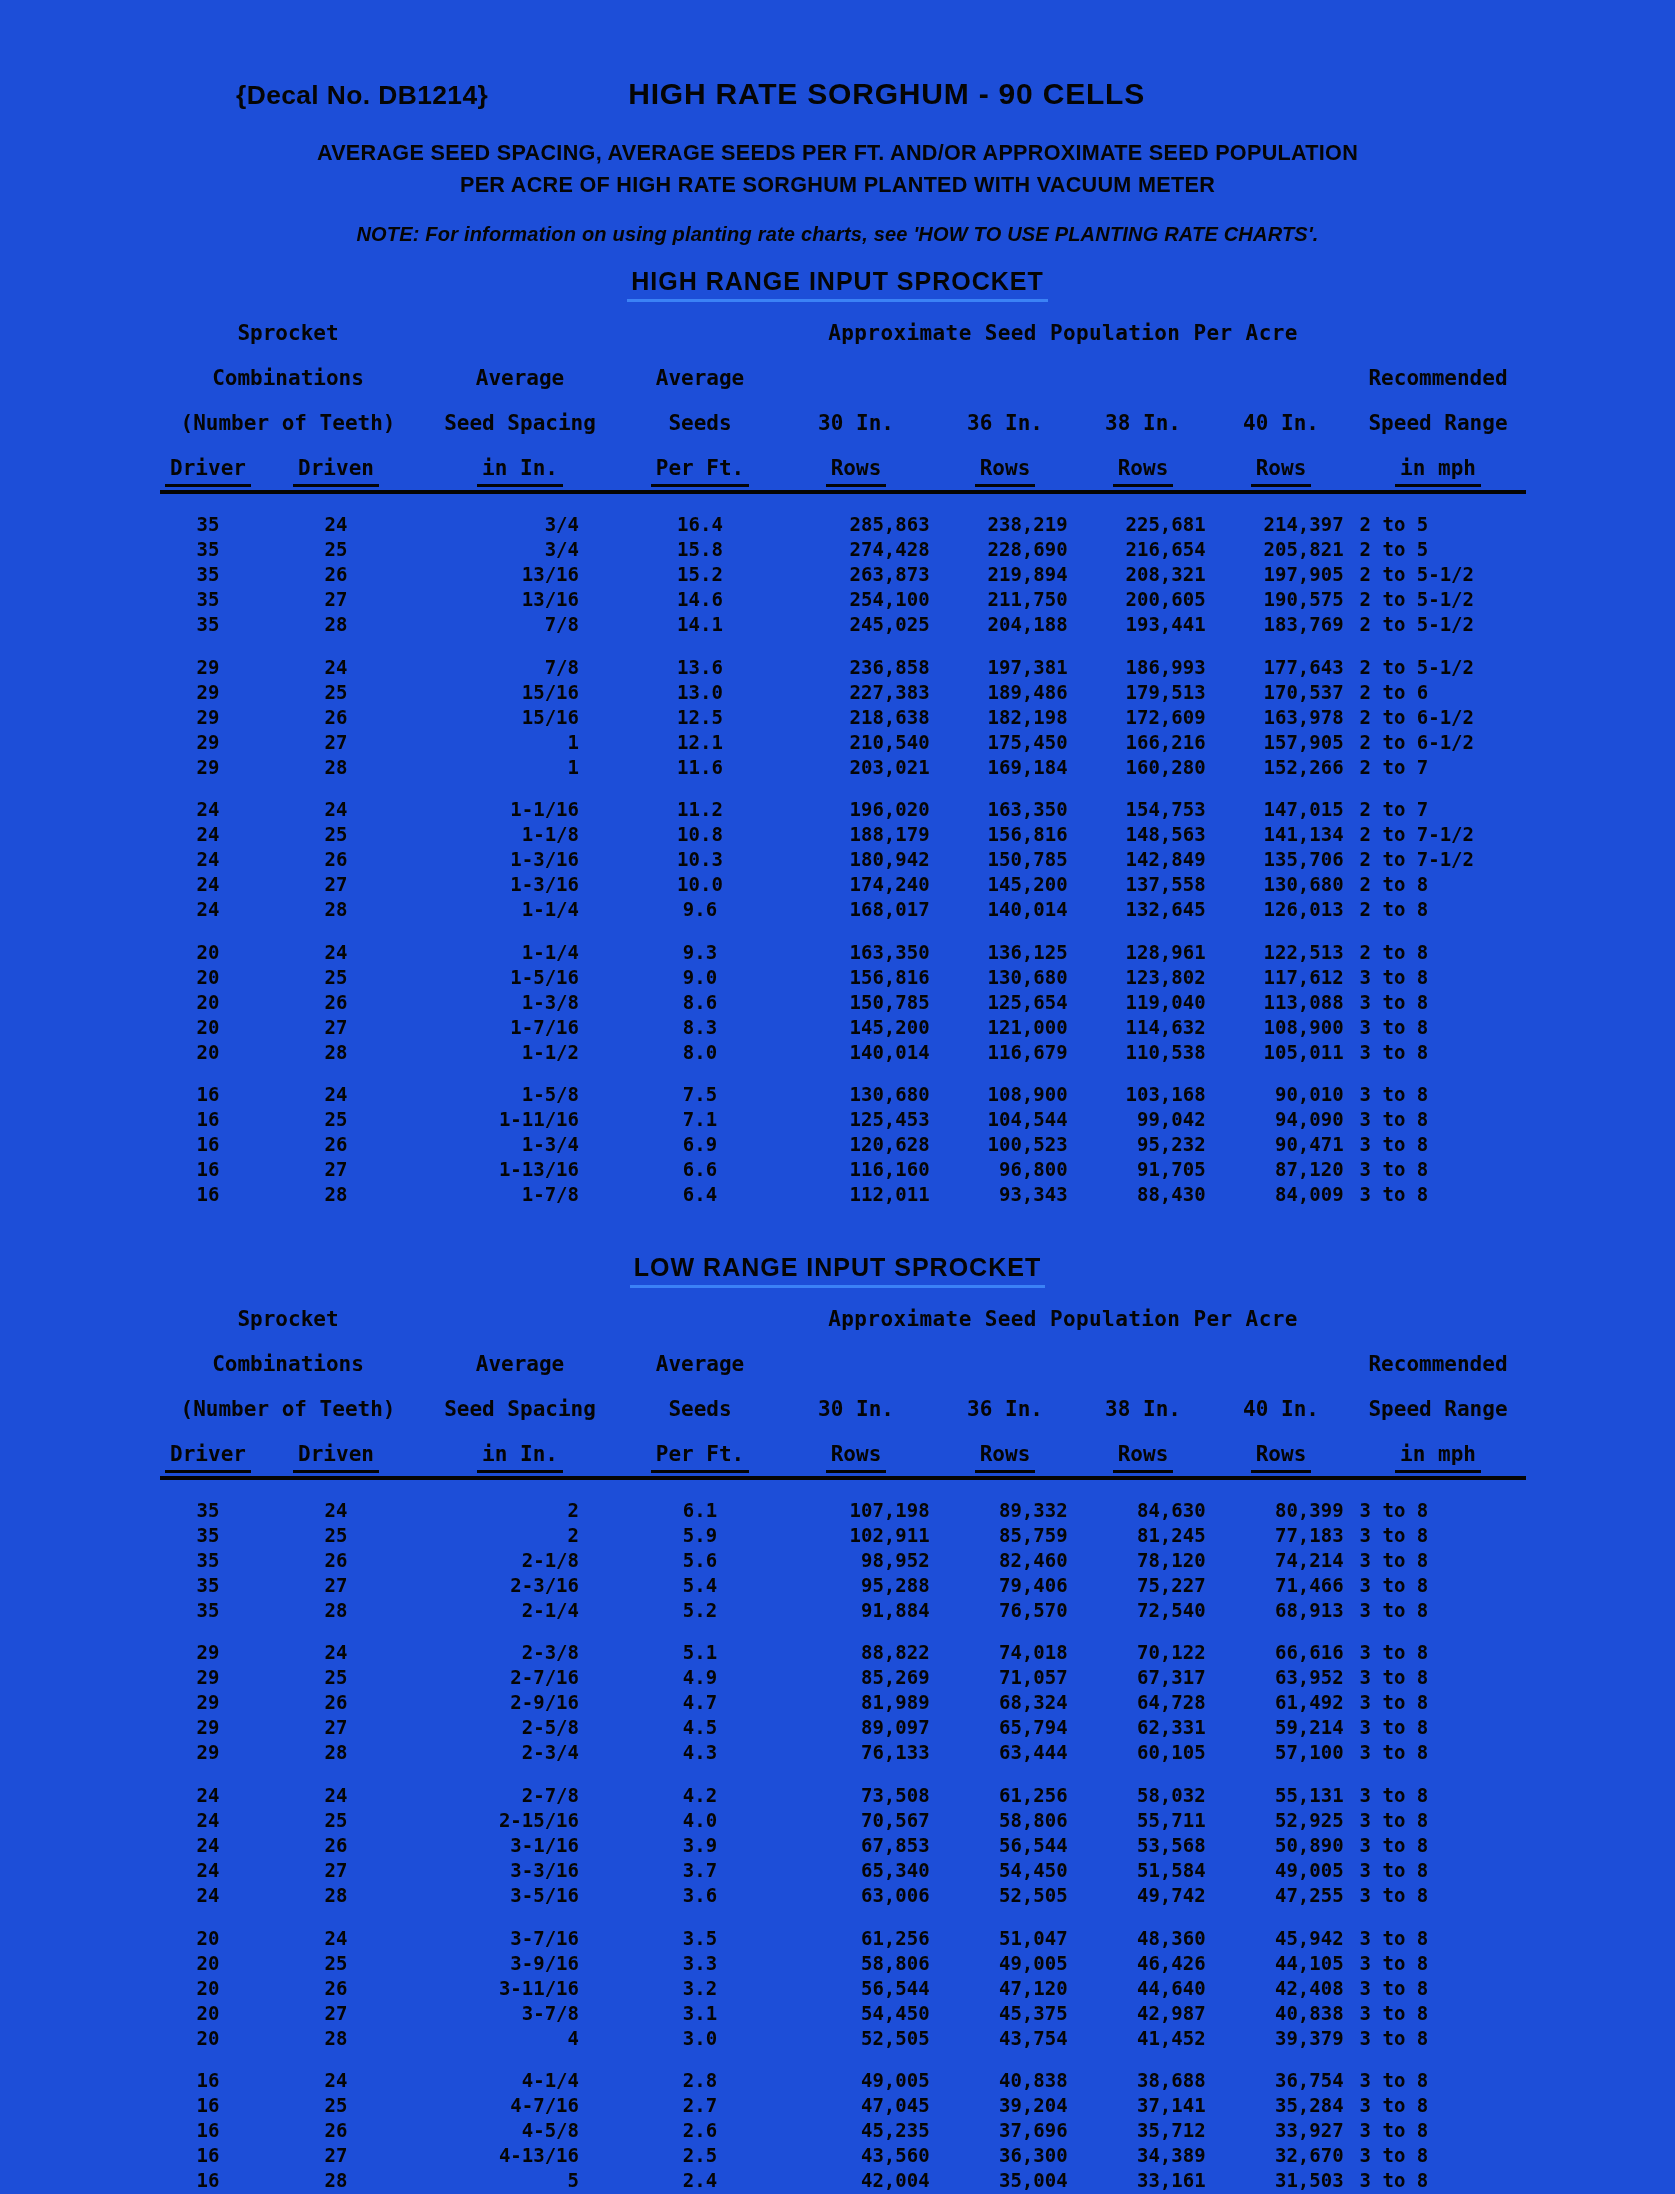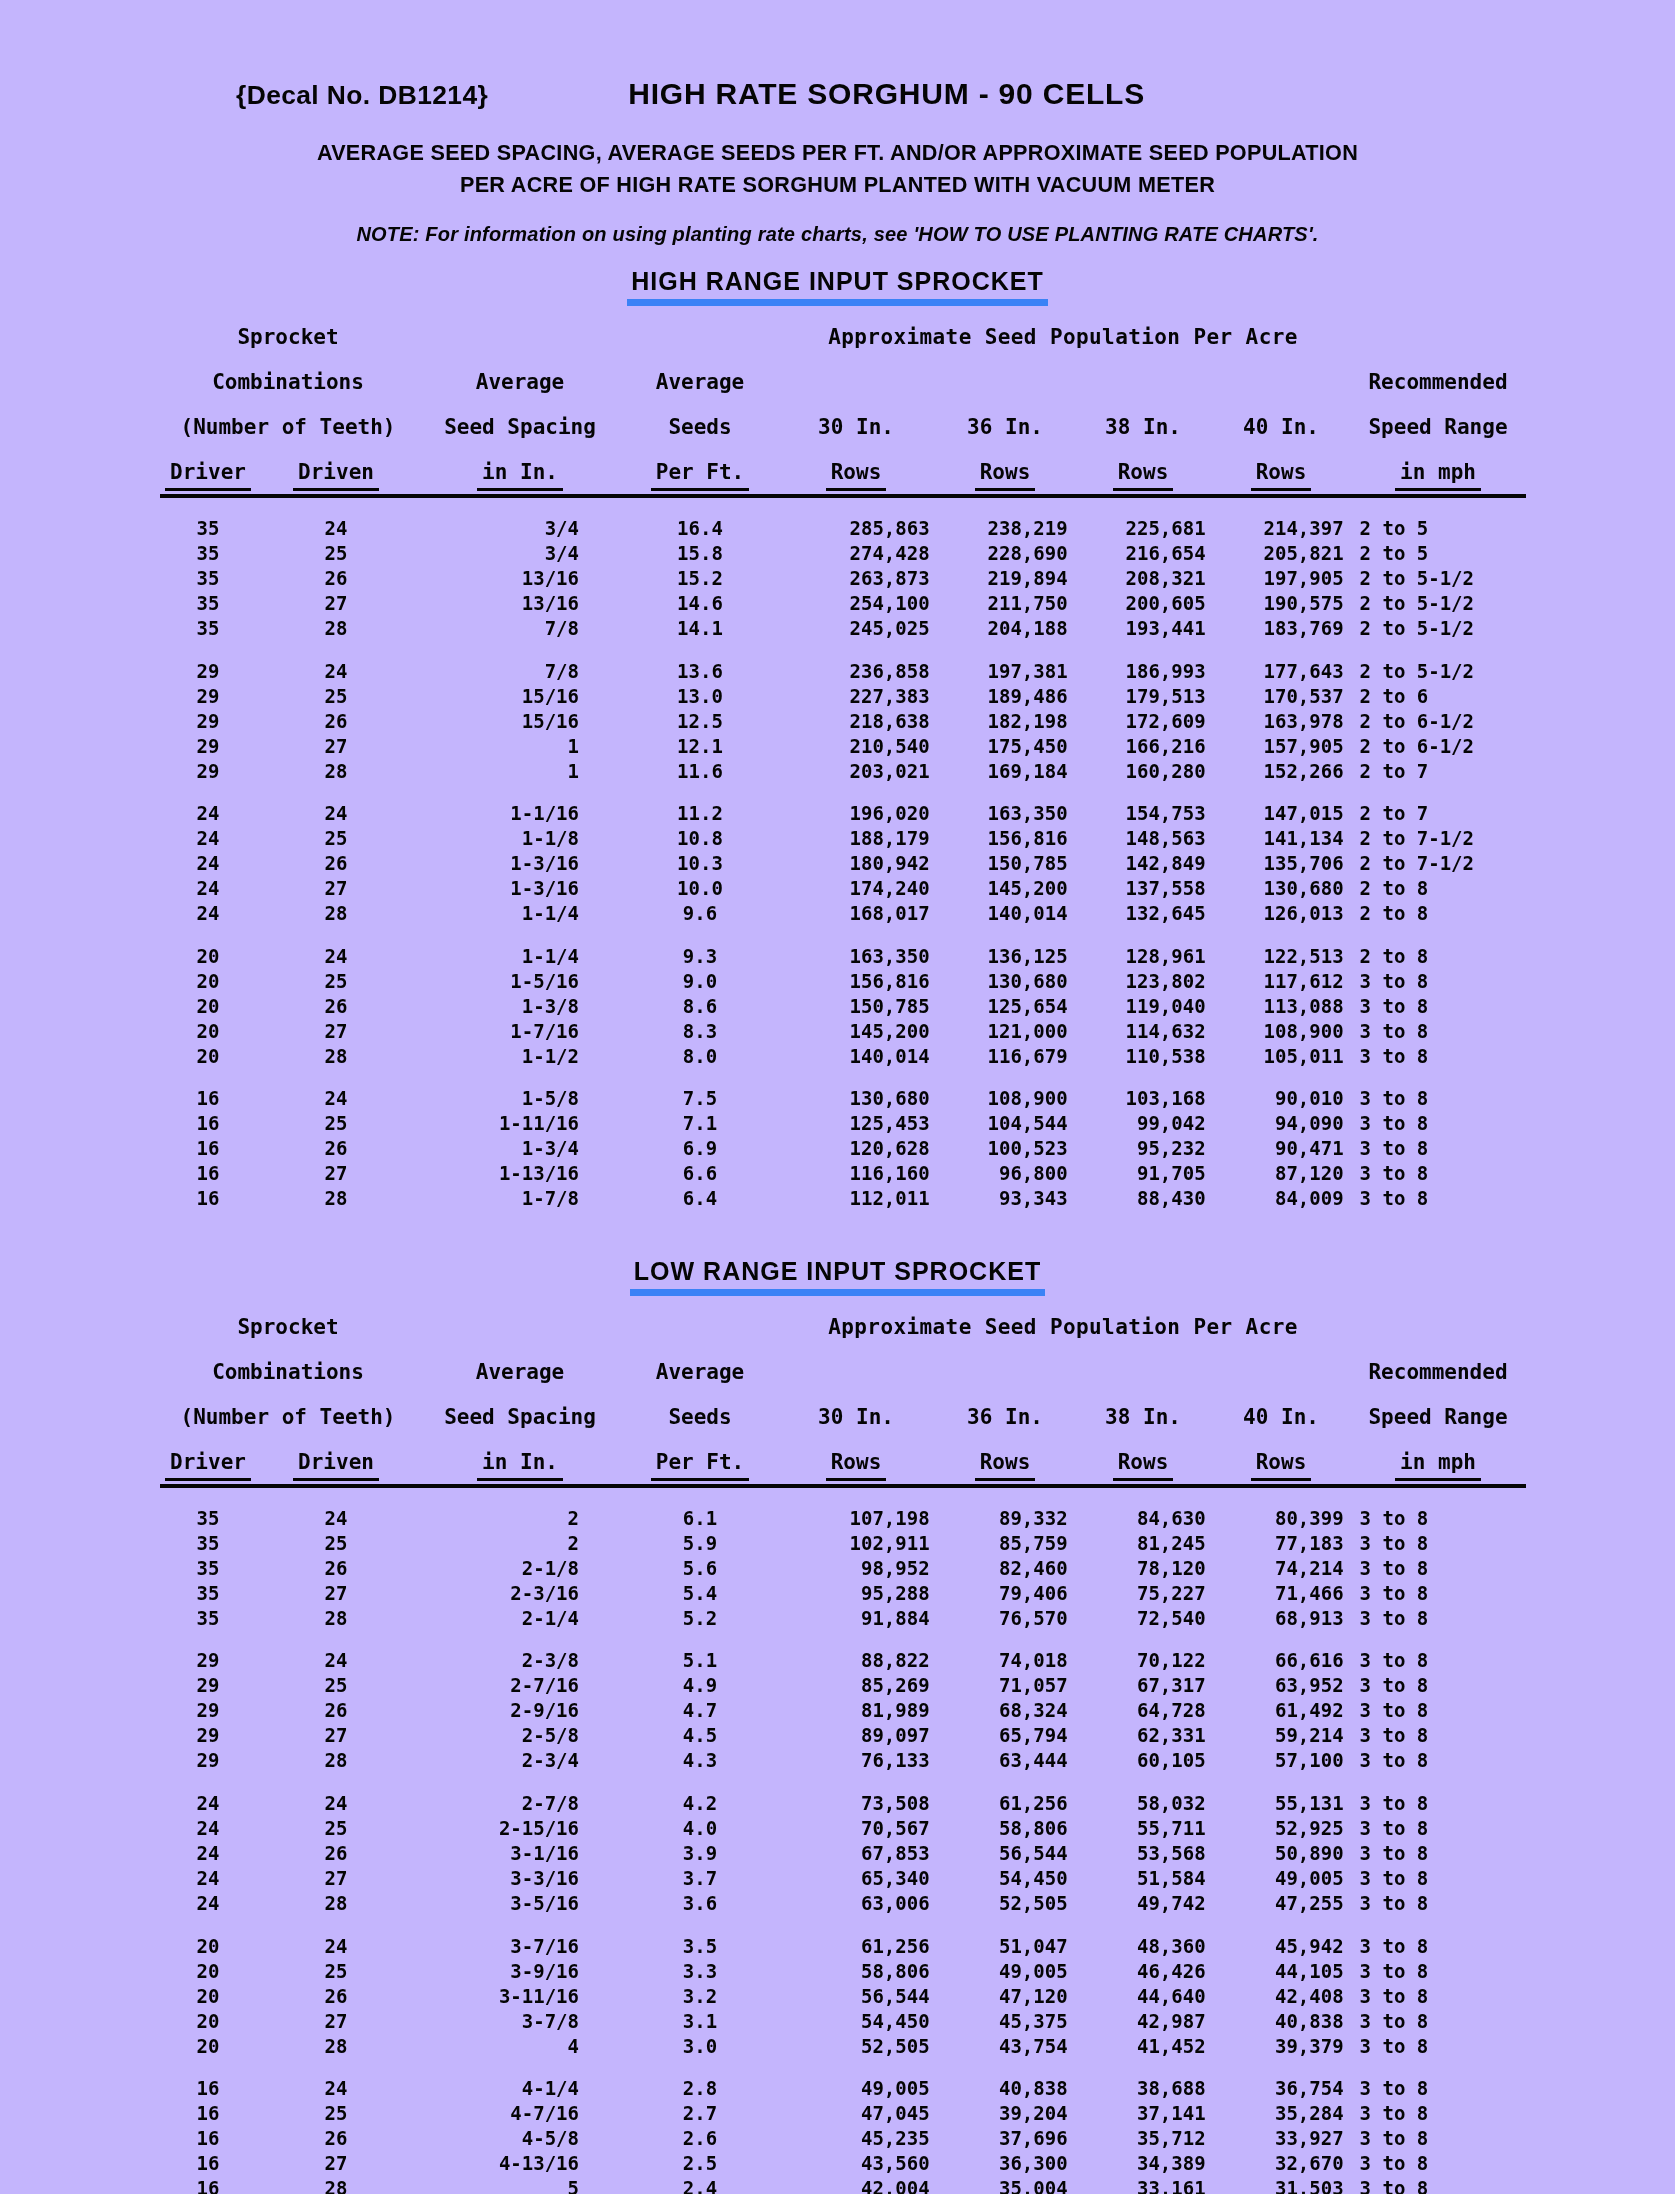--- a/index.html
+++ b/index.html
@@ -1,36 +1,36 @@
 <!DOCTYPE html>
 <html style="font-size:13px"><head>
 <meta charset="utf-8">
 <style>
   html,body { margin:0; padding:0; background:#e8e8e8; }
   .page {
     position:relative;
     width:1675px;
     height:2194px;
     margin:0 auto;
-    background:#c4b5fd;
+    background:#1d4ed8;
     color:#050505;
     font-family:"Liberation Sans", sans-serif;
     overflow:hidden;
   }
   
   .header-row { display:flex; align-items:baseline; padding-top:77px; }
   .decal { margin-left:236px; font-size:26.4px; font-weight:bold; letter-spacing:0.4px; }
   .doc-title { margin-left:140px; font-size:30px; font-weight:bold; letter-spacing:0.8px; }
   .subtitle { text-align:center; font-weight:bold; font-size:21.6px; line-height:32px; margin-top:26px; letter-spacing:0.3px; }
   .note { text-align:center; font-style:italic; font-weight:bold; font-size:20px; margin-top:22.4px; letter-spacing:0.2px; }
   .section-head { text-align:center; margin-top:21px; }
   .section-head.low { margin-top:46px; }
   .section-title {
     display:inline-block; font-size:25px; font-weight:bold;
-    border-bottom:7px solid #3b82f6; padding:0 4px 2.4px 4px; letter-spacing:1px;
+    border-bottom:3px solid #3b82f6; padding:0 4px 2.4px 4px; letter-spacing:1px;
   }
   
   .ptable {
     margin-left:160px; width:1366px;
     font-family:"DejaVu Sans Mono", monospace;
     font-weight:bold;
   }
   .grid { display:grid; grid-template-columns:96px 160px 208px 152px 160px 138px 138px 138px 176px; }
   .thead { margin-top:17.6px; border-bottom:4.8px solid #050505; padding-bottom:3.2px; font-size:21px; }
   .hline { line-height:29px;margin-top:16px; }

